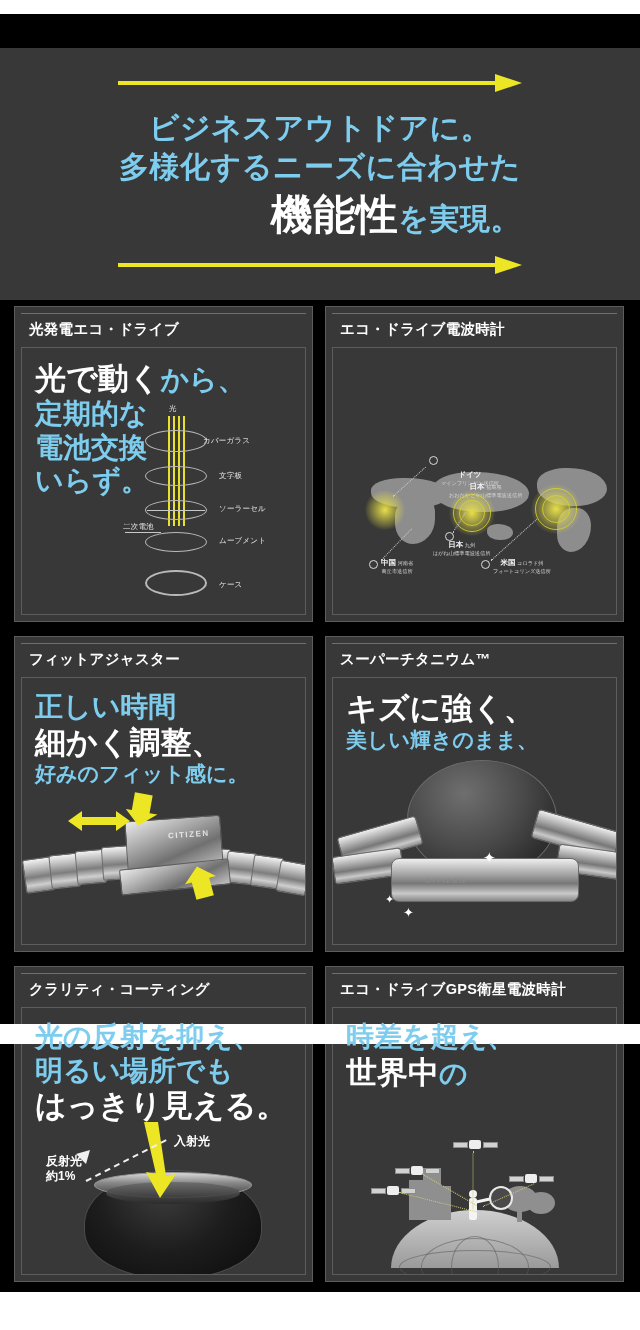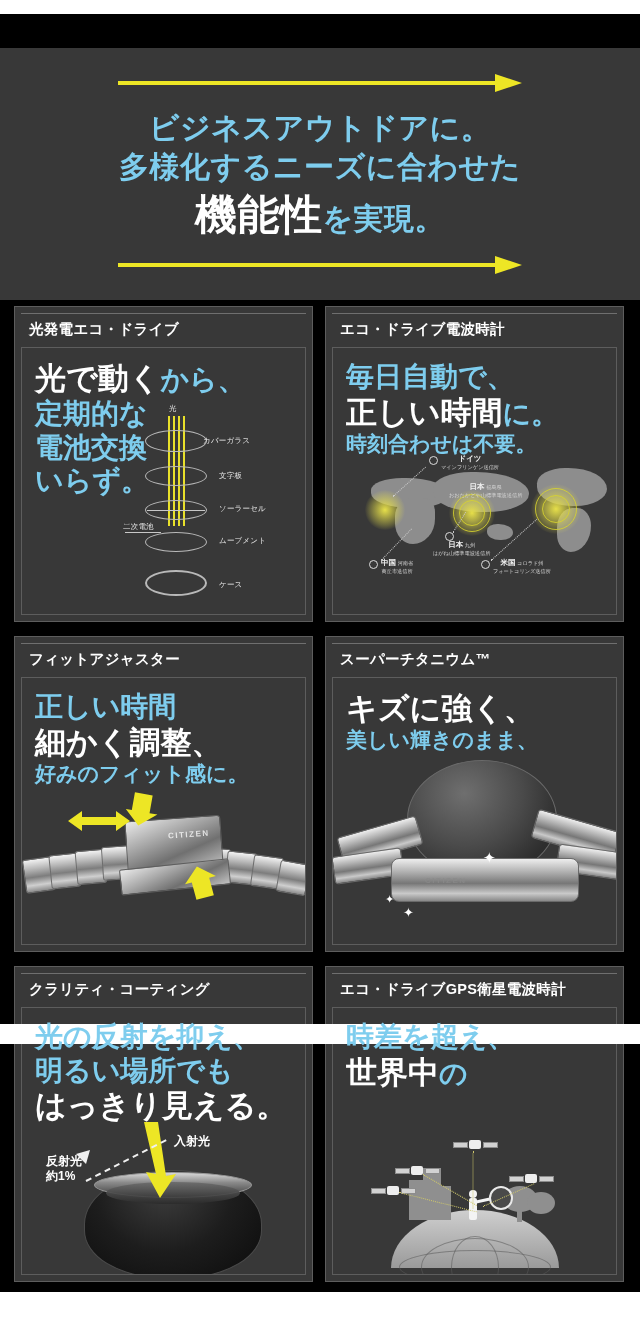--- a/index.html
+++ b/index.html
@@ -31,21 +31,21 @@
     position:absolute; right:0; top:2px;
     width:0; height:0;
     border-top:9px solid transparent;
     border-bottom:9px solid transparent;
     border-left:27px solid #ede625;
   }
   .header-lines { text-align:center; padding:14px 0 12px; }
   .hline { line-height:1.32; white-space:nowrap; }
   .hl1 { font-size:30px; font-weight:bold; color:#7ecdee; letter-spacing:0.5px; }
   .hl2 { font-size:30px; font-weight:bold; color:#7ecdee; letter-spacing:0.5px; }
-  .hl3 { font-size:30px; font-weight:bold; color:#7ecdee; letter-spacing:0.5px; }
+  .hl3 { font-size:30px; font-weight:bold; color:#7ecdee; letter-spacing:0.5px;text-align:right; }
   .hl3 .big { font-size:42px; color:#ffffff; }
 
   
   .grid {
     background:#000000; padding:6px 14px 10px 14px;
     display:flex; flex-wrap:wrap; gap:14px 12px; width:640px;
   }
   .card {
     width:299px; height:316px; background:#383838;
     border:1px solid #5d5d5d; position:relative;
@@ -235,44 +235,39 @@
 
           <div class="ring" style="top:166px;height:26px;border-width:2px;"></div>
           <div class="ed-label" style="left:96px;top:176px;">ケース</div>
         </div>
       </div>
     </div>
 
     <div class="card">
       <div class="card-title">エコ・ドライブ電波時計</div>
       <div class="card-body">
-        <div class="copy">
-          <div class="cl cyan s-md">毎日自動で、</div>
-          <div class="cl"><span class="white s-lg">正しい時間</span><span class="cyan s-md">に。</span></div>
-          <div class="cl cyan s-sm">時刻合わせは不要。</div>
-        </div>
 
         <div class="worldmap">
 
           <div class="wm-land" style="left:30px;top:24px;width:78px;height:30px;"></div>
           <div class="wm-land" style="left:54px;top:44px;width:40px;height:46px;border-radius:40% 30% 55% 45%;"></div>
           <div class="wm-land" style="left:92px;top:18px;width:96px;height:40px;"></div>
           <div class="wm-land" style="left:146px;top:70px;width:26px;height:16px;"></div>
           <div class="wm-land" style="left:196px;top:14px;width:70px;height:38px;"></div>
           <div class="wm-land" style="left:216px;top:54px;width:34px;height:44px;border-radius:45% 40% 60% 40%;"></div>
 
           <div class="wm-glow" style="left:24px;top:36px;width:40px;height:40px;"></div>
           <div class="wm-glow" style="left:108px;top:36px;width:46px;height:46px;"></div>
           <div class="wm-glow" style="left:190px;top:30px;width:50px;height:50px;"></div>
           <div class="wm-wave" style="left:112px;top:40px;width:38px;height:38px;"></div>
           <div class="wm-wave" style="left:118px;top:46px;width:26px;height:26px;"></div>
           <div class="wm-wave" style="left:194px;top:34px;width:42px;height:42px;"></div>
           <div class="wm-wave" style="left:201px;top:41px;width:28px;height:28px;"></div>
 
-          <div class="wm-label" style="left:100px;top:0;">
+          <div class="wm-label" style="left:100px;top:16px;">
             <b>ドイツ</b><br>
             <span class="sub">マインフリンゲン送信所</span>
           </div>
           <div class="wm-pin" style="left:88px;top:2px;"></div>
 
           <div class="wm-label" style="left:108px;top:28px;">
             <b>日本</b>
             <span class="sub">福島県</span><br>
             <span class="sub">おおたかどや山標準電波送信所</span>
           </div>

